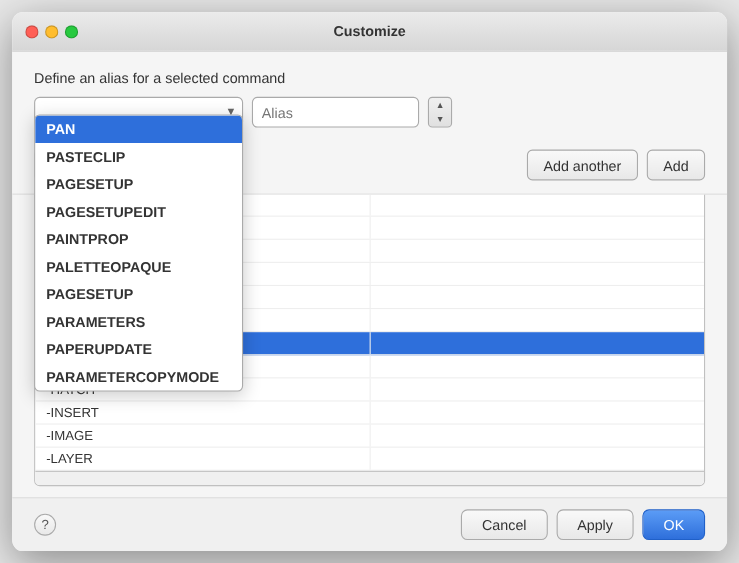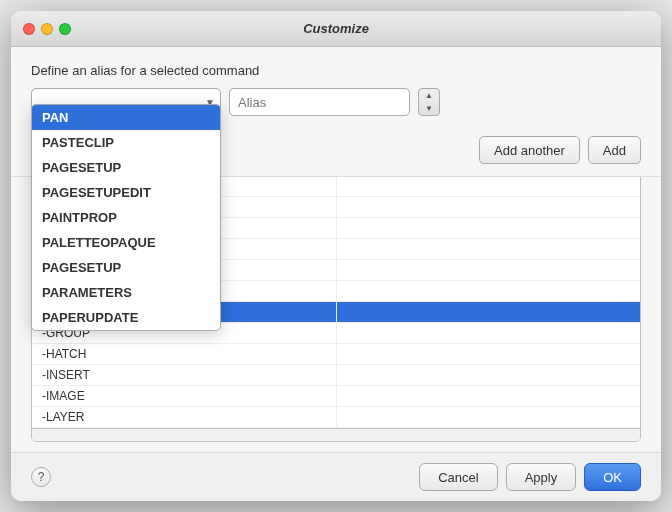--- a/index.html
+++ b/index.html
@@ -27,21 +27,20 @@
     .titlebar {
       background: linear-gradient(to bottom, #ebebeb, #d6d6d6);
       height: 36px;
       display: flex;
       align-items: center;
       justify-content: center;
       position: relative;
       border-bottom: 1px solid #c0c0c0;
       border-radius: 10px 10px 0 0;
       flex-shrink: 0;
-      font-style: italic;
     }
     .titlebar-buttons {
       position: absolute;
       left: 12px;
       display: flex;
       gap: 6px;
     }
     .titlebar-btn {
       width: 12px;
       height: 12px;
@@ -99,21 +98,21 @@
     .dropdown-arrow {
       position: absolute;
       right: 6px;
       top: 50%;
       transform: translateY(-50%);
       pointer-events: none;
       font-size: 10px;
       color: #666;
     }
     .alias-input {
-      width: 181px;
+      width: 152px;
       height: 28px;
       border: 1px solid #aaa;
       border-radius: 5px;
       padding: 0 8px;
       font-size: 13px;
       color: #ef4444;
       background: white;
     }
     .alias-stepper {
       height: 28px;
@@ -328,20 +327,21 @@
             <div class="dropdown-popup">
               <div class="dropdown-item selected">PAN</div>
               <div class="dropdown-item">PASTECLIP</div>
               <div class="dropdown-item">PAGESETUP</div>
               <div class="dropdown-item">PAGESETUPEDIT</div>
               <div class="dropdown-item">PAINTPROP</div>
               <div class="dropdown-item">PALETTEOPAQUE</div>
               <div class="dropdown-item">PAGESETUP</div>
               <div class="dropdown-item">PARAMETERS</div>
               <div class="dropdown-item">PAPERUPDATE</div>
+              <div class="dropdown-item">PARAMETERCOPYMODE</div>
             </div>
           </div>
         </div>
 
         <input type="text" class="alias-input" placeholder="Alias" style="">
 
         <div class="alias-stepper">
           <button class="stepper-up">▲</button>
           <button class="stepper-down">▼</button>
         </div>

